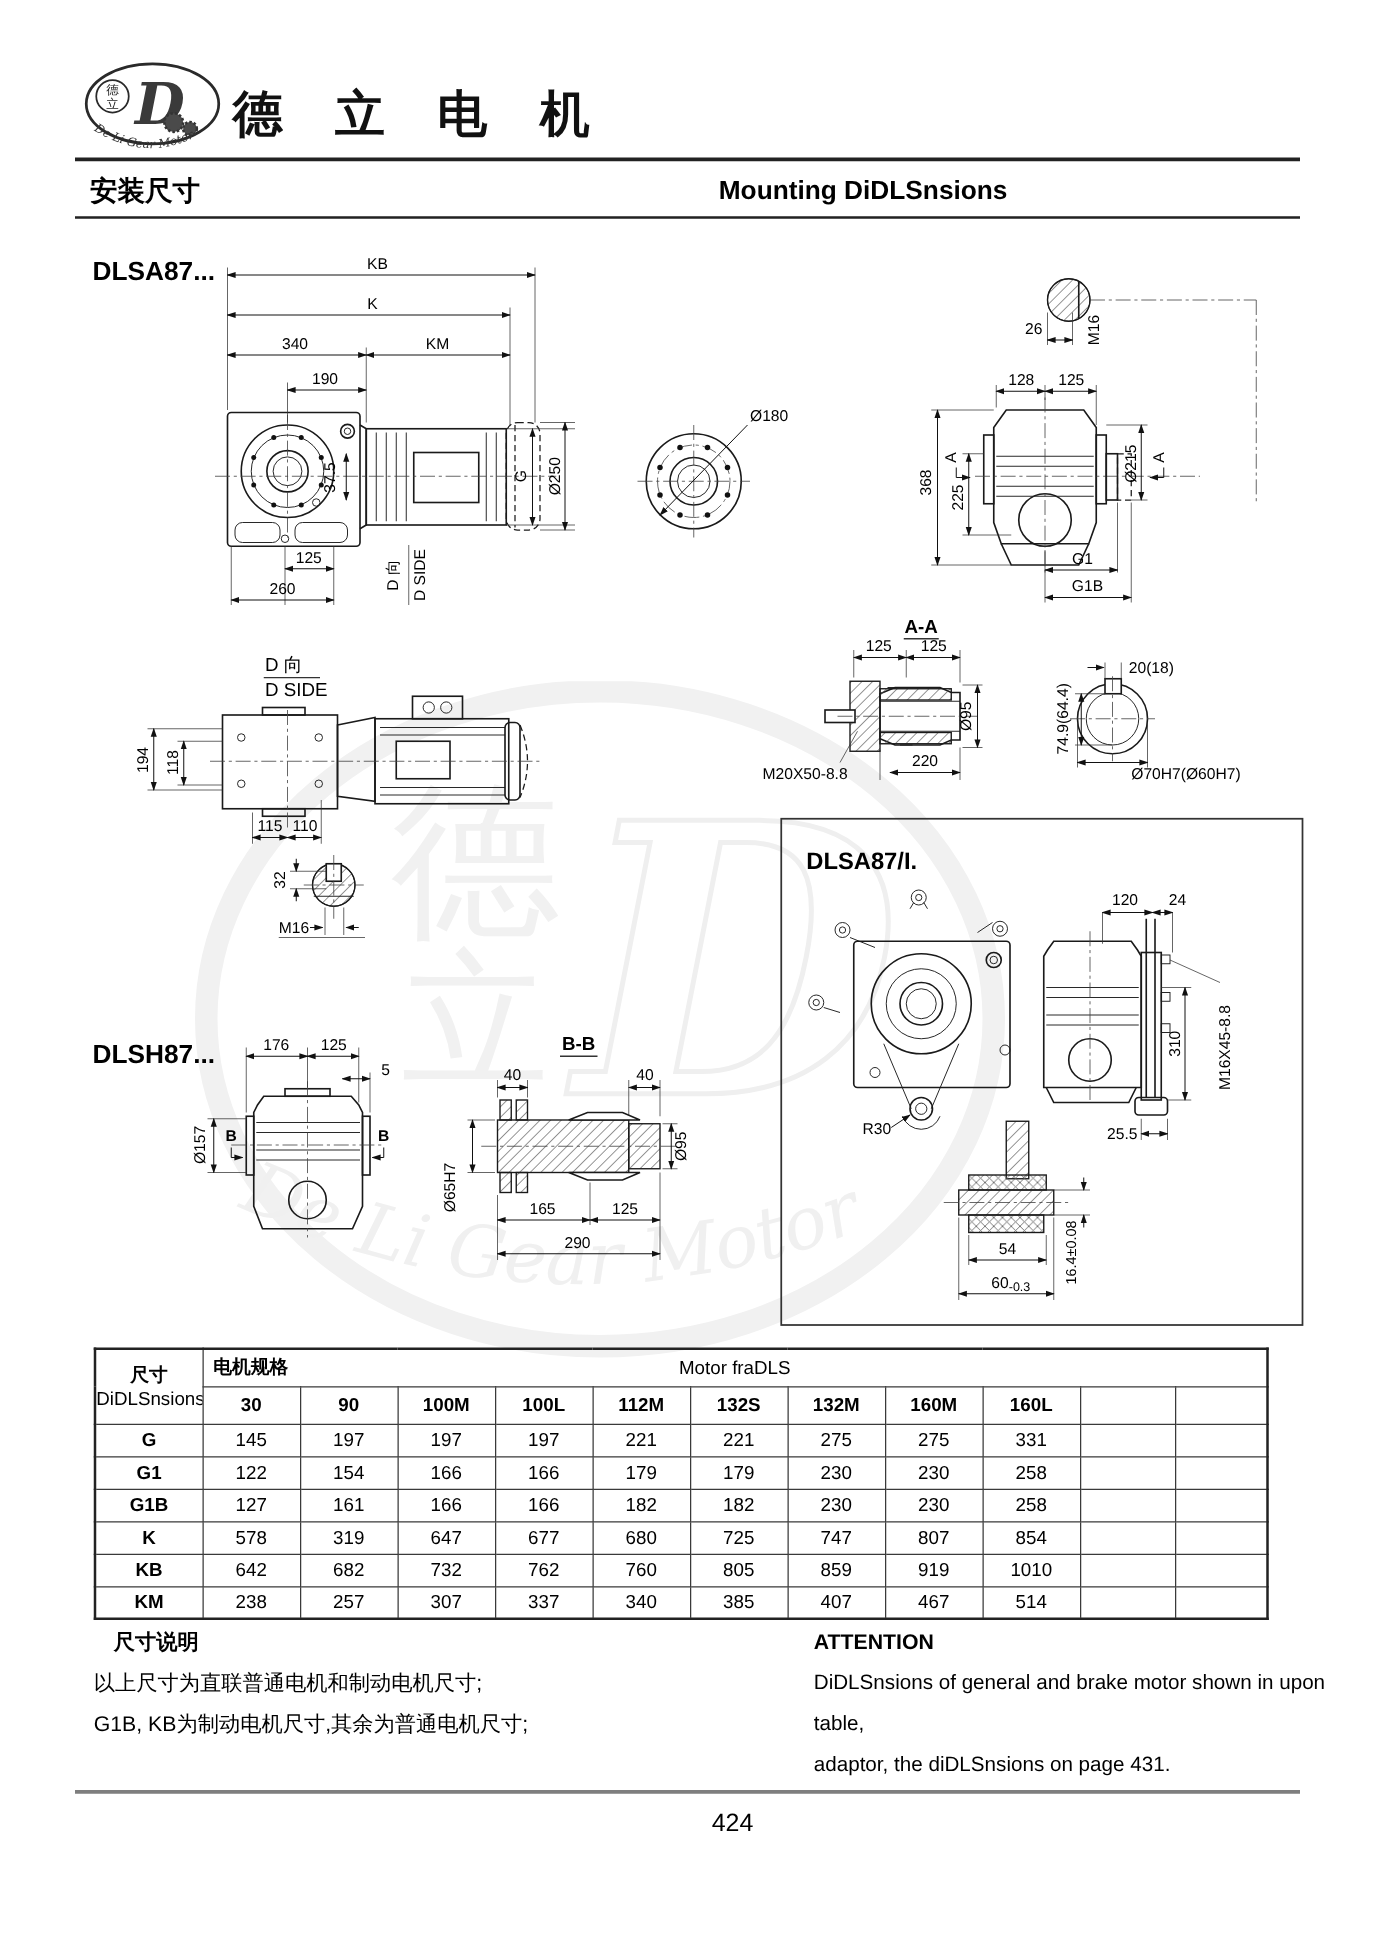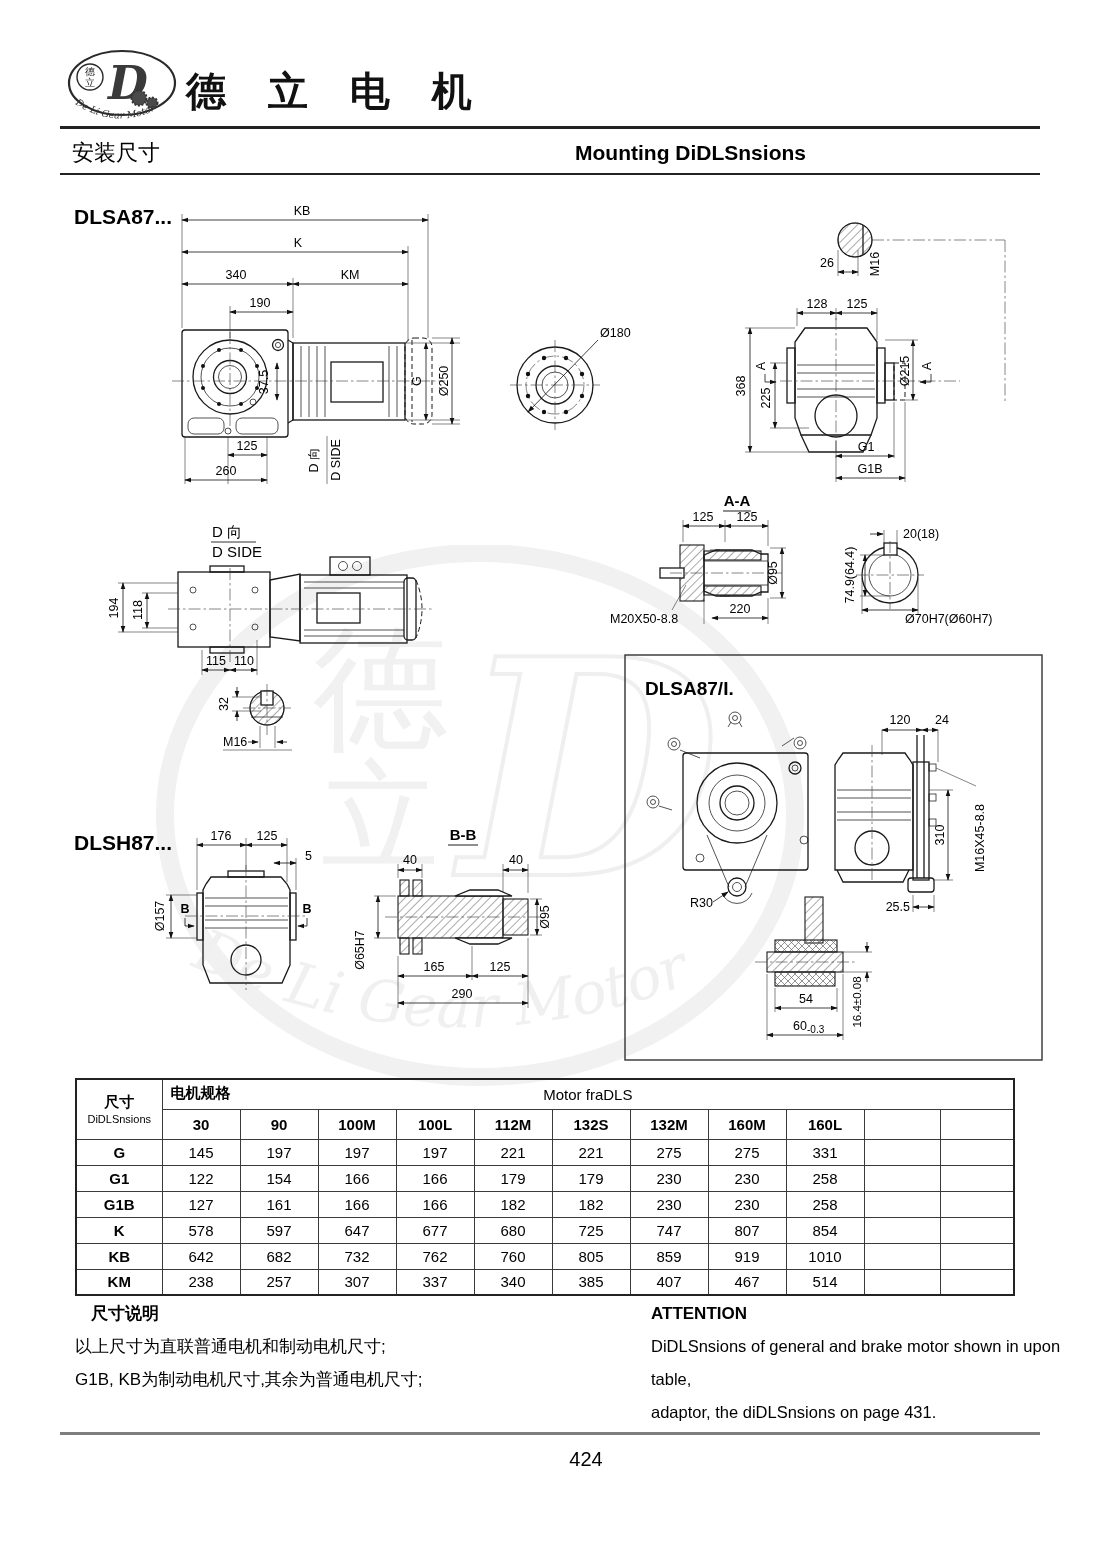--- a/index.html
+++ b/index.html
@@ -1,21 +1,21 @@
 <!DOCTYPE html>
 <html><head>
 <meta charset="utf-8">
 <style>
   html,body{margin:0;padding:0;background:#fff;}
   .page{position:relative;width:1100px;height:1555px;background:#fff;overflow:hidden;
         font-family:"Liberation Sans",sans-serif;color:#000;}
   .abs{position:absolute;}
   .rule{position:absolute;background:#222;}
   .brand{font-family:"DejaVu Serif",serif;font-weight:bold;font-size:40px;letter-spacing:14px;color:#111;text-align:center;}
-  .sec-cn{font-size:22px;font-weight:normal;}
+  .sec-cn{font-size:22px;font-weight:bold;}
   .sec-en{font-size:21px;font-weight:bold;}
   
   .ol{fill:none;stroke:#1a1a1a;stroke-width:1.3}
   .ow{fill:#fff;stroke:#1a1a1a;stroke-width:1.3}
   .tl{fill:none;stroke:#1a1a1a;stroke-width:.75}
   .dl{stroke:#111;stroke-width:.8;fill:none}
   .xl{stroke:#333;stroke-width:.6;fill:none}
   .cl{stroke:#444;stroke-width:.65;fill:none;stroke-dasharray:12 3 2.5 3}
   .dsh{fill:none;stroke:#1a1a1a;stroke-width:1;stroke-dasharray:5 3}
   .ht{fill:url(#h1);stroke:#1a1a1a;stroke-width:1.1}
@@ -24,21 +24,21 @@
   text.ts{font:10px "Liberation Sans",sans-serif;fill:#000}
   text.tt{font:bold 21px "Liberation Sans",sans-serif;fill:#000}
   text.tt2{font:bold 19px "Liberation Sans",sans-serif;fill:#000}
   
   table.dim{border-collapse:collapse;table-layout:fixed;width:938px;font-size:15px;}
   table.dim td{border:1px solid #3a3a3a;text-align:center;padding:0;overflow:hidden;white-space:nowrap;}
   table.dim{border:2px solid #222;}
   table.dim tr{height:26px;}
   table.dim tr.h1{height:30px;}
   .col1h{font-weight:bold;}
-  .col1h .sm{font-weight:normal;font-size:11px;display:block;margin-top:1px;}
+  .col1h .sm{font-weight:normal;font-size:15px;display:block;margin-top:1px;}
   .grp{position:relative;font-size:15px;}
   .grp .cn{position:absolute;left:8px;top:4px;font-weight:bold;}
   .grp .en{display:block;text-align:center;}
   td.colh{font-weight:bold;}
   td.rowh{font-weight:bold;}
   
   .note{font-size:17px;line-height:33px;}
   .note .ti{font-weight:bold;margin-left:16px;}
   .note-en{font-size:16.5px;line-height:33px;margin-left:36px;}
   .note-en .ti{font-weight:bold;font-size:17px;}
@@ -656,21 +656,21 @@
           <td>182</td>
           <td>230</td>
           <td>230</td>
           <td>258</td>
           <td></td>
           <td></td>
         </tr>
         <tr>
           <td class="rowh">K</td>
           <td>578</td>
-          <td>597</td>
+          <td>319</td>
           <td>647</td>
           <td>677</td>
           <td>680</td>
           <td>725</td>
           <td>747</td>
           <td>807</td>
           <td>854</td>
           <td></td>
           <td></td>
         </tr>

